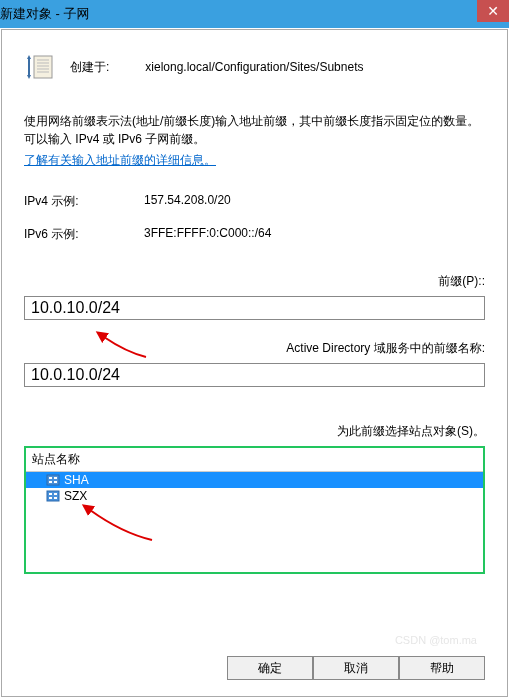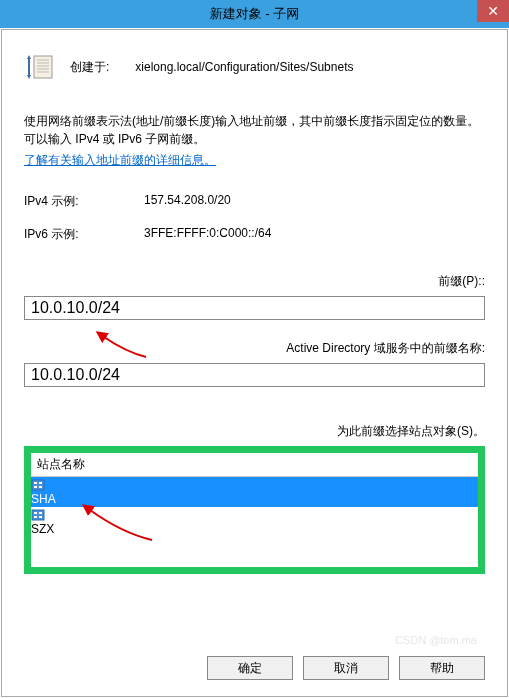--- a/index.html
+++ b/index.html
@@ -9,21 +9,20 @@
       background: #fff;
       width: 509px;
       height: 698px;
       overflow: hidden;
     }
     .titlebar {
       background: #3aa0e0;
       height: 28px;
       display: flex;
       align-items: center;
-      justify-content: center;
       position: relative;
       color: #000;
       font-size: 13px;
     }
     .close-btn {
       position: absolute;
       right: 0;
       top: 0;
       width: 32px;
       height: 22px;
@@ -45,68 +44,66 @@
     .header-row {
       display: flex;
       align-items: center;
       margin: 12px 0 30px 0;
     }
     .header-icon {
       width: 34px;
       height: 30px;
       margin-right: 12px;
     }
-    .header-label { margin-right: 26px; }
+    .header-label { margin-right: 36px; }
     .header-path { color: #000; }
     .desc { margin-bottom: 4px; line-height: 1.5; }
     .link { color: #0066cc; text-decoration: underline; cursor: pointer; }
     .example-row { display: flex; margin-top: 24px; }
     .example-label { width: 120px; }
     .field-label { margin-top: 30px; margin-bottom: 6px; display: block; text-align: right; }
     .text-input {
       width: 100%;
       border: 1px solid #888;
       padding: 4px 6px;
       font-size: 16px;
       font-family: inherit;
       height: 24px;
     }
     .listbox-container {
-      border: 7px solid #22c55e;
+      border: 2px solid #22c55e;
       height: 128px;
       margin-top: 6px;
       background: #fff;
     }
     .listbox-header {
       padding: 3px 6px;
       border-bottom: 1px solid #ccc;
       background: #fff;
     }
     .listbox-items { }
     .listbox-item {
       display: flex;
-      padding: 1px 0;
+      padding: 1px 20px;
       cursor: pointer;
-      flex-direction: column;
     }
     .listbox-item.selected {
       background: #1890ff;
       color: #fff;
     }
     .site-icon {
       width: 14px;
       height: 14px;
       margin-right: 4px;
     }
     .button-row {
       position: absolute;
       bottom: 16px;
       right: 22px;
       display: flex;
-      gap: 10px;
     }
     .btn {
       width: 86px;
       height: 24px;
       border: 1px solid #888;
       background: #f0f0f0;
       font-size: 12px;
       font-family: inherit;
       cursor: pointer;
     }

